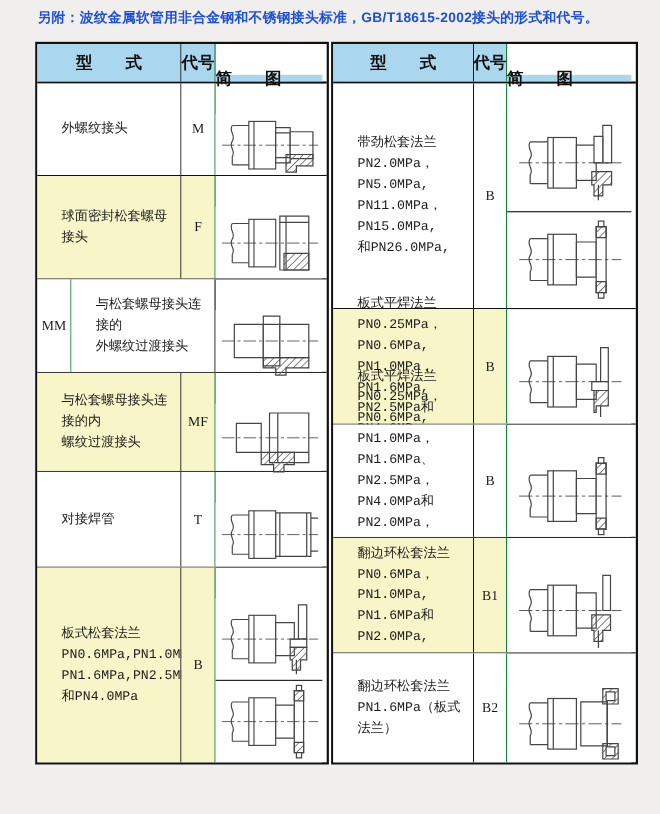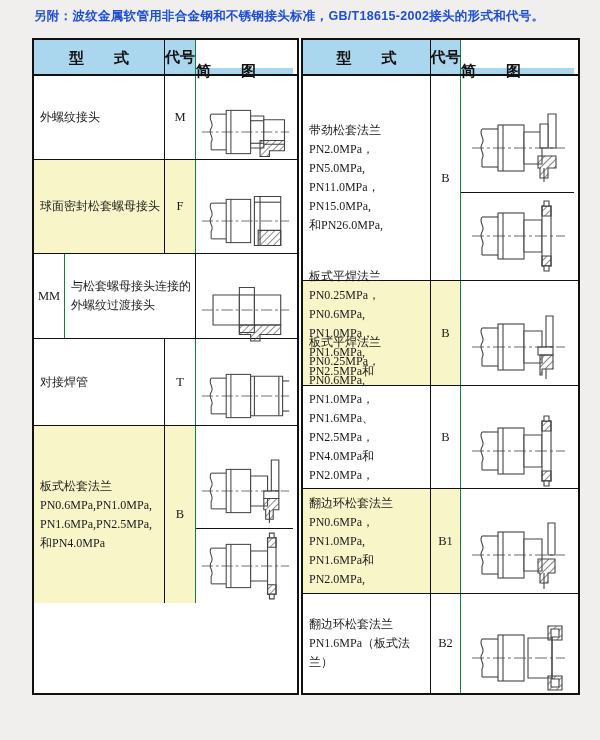--- a/index.html
+++ b/index.html
@@ -30,22 +30,22 @@
   .tbl-left{width:263px;margin-right:2px;}
   .tbl-right{width:275px;}
   .row{display:flex;box-sizing:border-box;border-bottom:1px solid #111;}
   .row:last-child{border-bottom:none;}
   .hdr{height:36px;border-bottom:2px solid #111;}
   .cell{
     box-sizing:border-box;
     display:flex;align-items:center;
     background:#fff;
   }
-  .c-type{border-right:1px solid #111;padding:4px 4px 4px 6px;
-    font-family:Liberation Serif, serif;
+  .c-type{border-right:1px solid #111;padding:4px 4px 4px 22px;
+    font-family:Liberation Mono, monospace;
     font-size:12px;line-height:19px;color:#1a1a1a;}
   .c-code{border-right:1px solid #15803d;justify-content:center;
     font-family:"Liberation Serif","DejaVu Serif",serif;
     font-size:12.5px;color:#1a1a1a;}
   .c-diag{justify-content:center;padding:0;flex-direction:column;align-items:stretch;margin-top:28px;}
   .tbl-left .c-type{width:131px;}
   .tbl-left .c-code{width:31px;}
   .tbl-left .c-diag{width:97px;}
   .tbl-right .c-type{width:128px;}
   .tbl-right .c-code{width:30px;}
@@ -144,20 +144,37 @@
             <rect x="44" y="12" width="16" height="48" fill="#fff"></rect>
             <line x1="44" y1="20" x2="60" y2="20"></line>
               <line x1="44" y1="52" x2="60" y2="52"></line>
             <rect x="60" y="20" width="28" height="32" fill="#fff"></rect>
             <path d="M44,52 L88,52 L88,62 L66,62 L66,69 L56,69 L56,62 L44,62 Z" fill="url(#hatch)"></path>
             <use href="#cline"></use>
           </svg>
         </div>
       </div>
 
+      <div class="row hl" style="height:90px">
+        <div class="cell c-type">
+            <span class="t">与松套螺母接头连接的内
+螺纹过渡接头</span>
+          </div>
+        <div class="cell c-code">MF</div>
+        <div class="cell c-diag single">
+          <svg class="diag" viewBox="0 0 100 72" width="94" height="68" fill="none" stroke="#444" stroke-width="1.1">
+            <rect x="18" y="22" width="24" height="28" fill="#fff"></rect>
+            <rect x="50" y="12" width="38" height="48" fill="#fff"></rect>
+            <line x1="58" y1="12" x2="58" y2="60"></line>
+            <line x1="58" y1="50" x2="88" y2="50"></line>
+            <path d="M42,50 L74,50 L74,62 L64,62 L64,69 L54,69 L54,62 L42,62 Z" fill="url(#hatch)"></path>
+            <use href="#cline"></use>
+          </svg>
+        </div>
+      </div>
 
       <div class="row" style="height:87px">
         <div class="cell c-type">
             <span class="t">对接焊管</span>
           </div>
         <div class="cell c-code">T</div>
         <div class="cell c-diag single">
           <svg class="diag" viewBox="0 0 100 72" width="94" height="68" fill="none" stroke="#444" stroke-width="1.1">
             <use href="#hose"></use>
             <rect x="56" y="15" width="34" height="42" fill="#fff"></rect>

